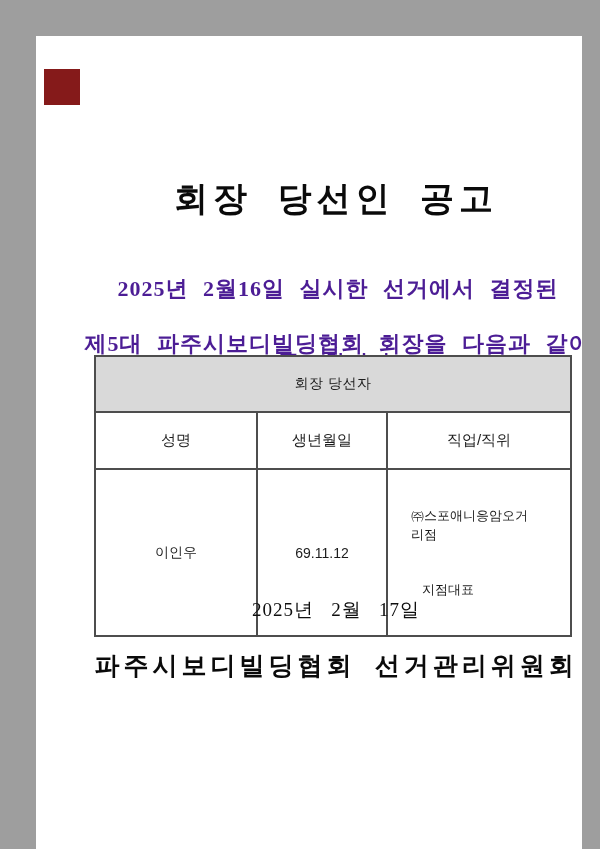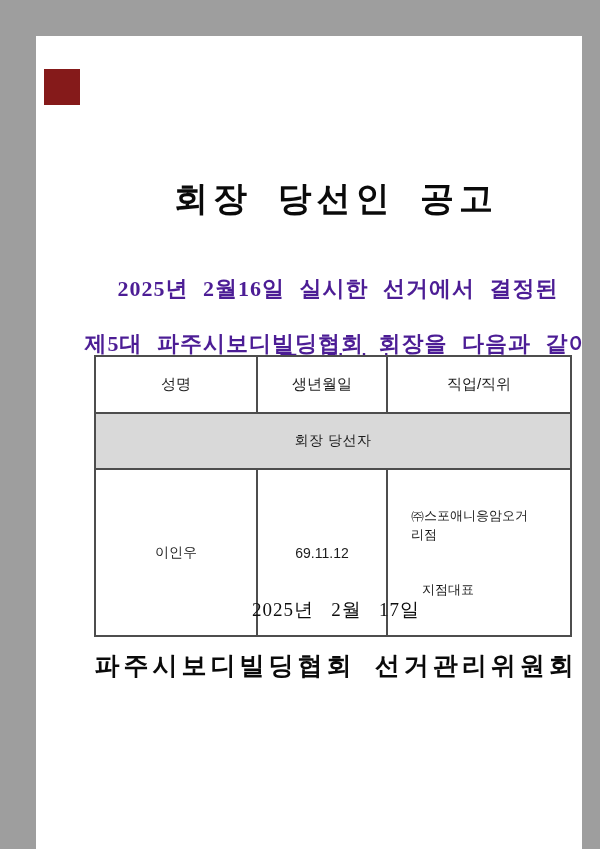--- a/index.html
+++ b/index.html
@@ -138,26 +138,26 @@
 
 
   <table class="winner-table">
     <colgroup>
       <col style="width:162px">
       <col style="width:130px">
       <col style="width:184px">
     </colgroup>
     <tbody>
       <tr>
+        <td class="caption-cell" colspan="3">회장 당선자</td>
+      </tr>
+      <tr>
         <th class="head-cell">성명</th>
         <th class="head-cell">생년월일</th>
         <th class="head-cell">직업/직위</th>
-      </tr>
-      <tr>
-        <td class="caption-cell" colspan="3">회장 당선자</td>
       </tr>
       <tr>
         <td class="data-cell">이인우</td>
         <td class="data-cell">69.11.12</td>
         <td class="data-cell job-cell">
           <div>㈜스포애니응암오거리점</div>
           <div class="job-line2">지점대표</div>
         </td>
       </tr>
     </tbody>

